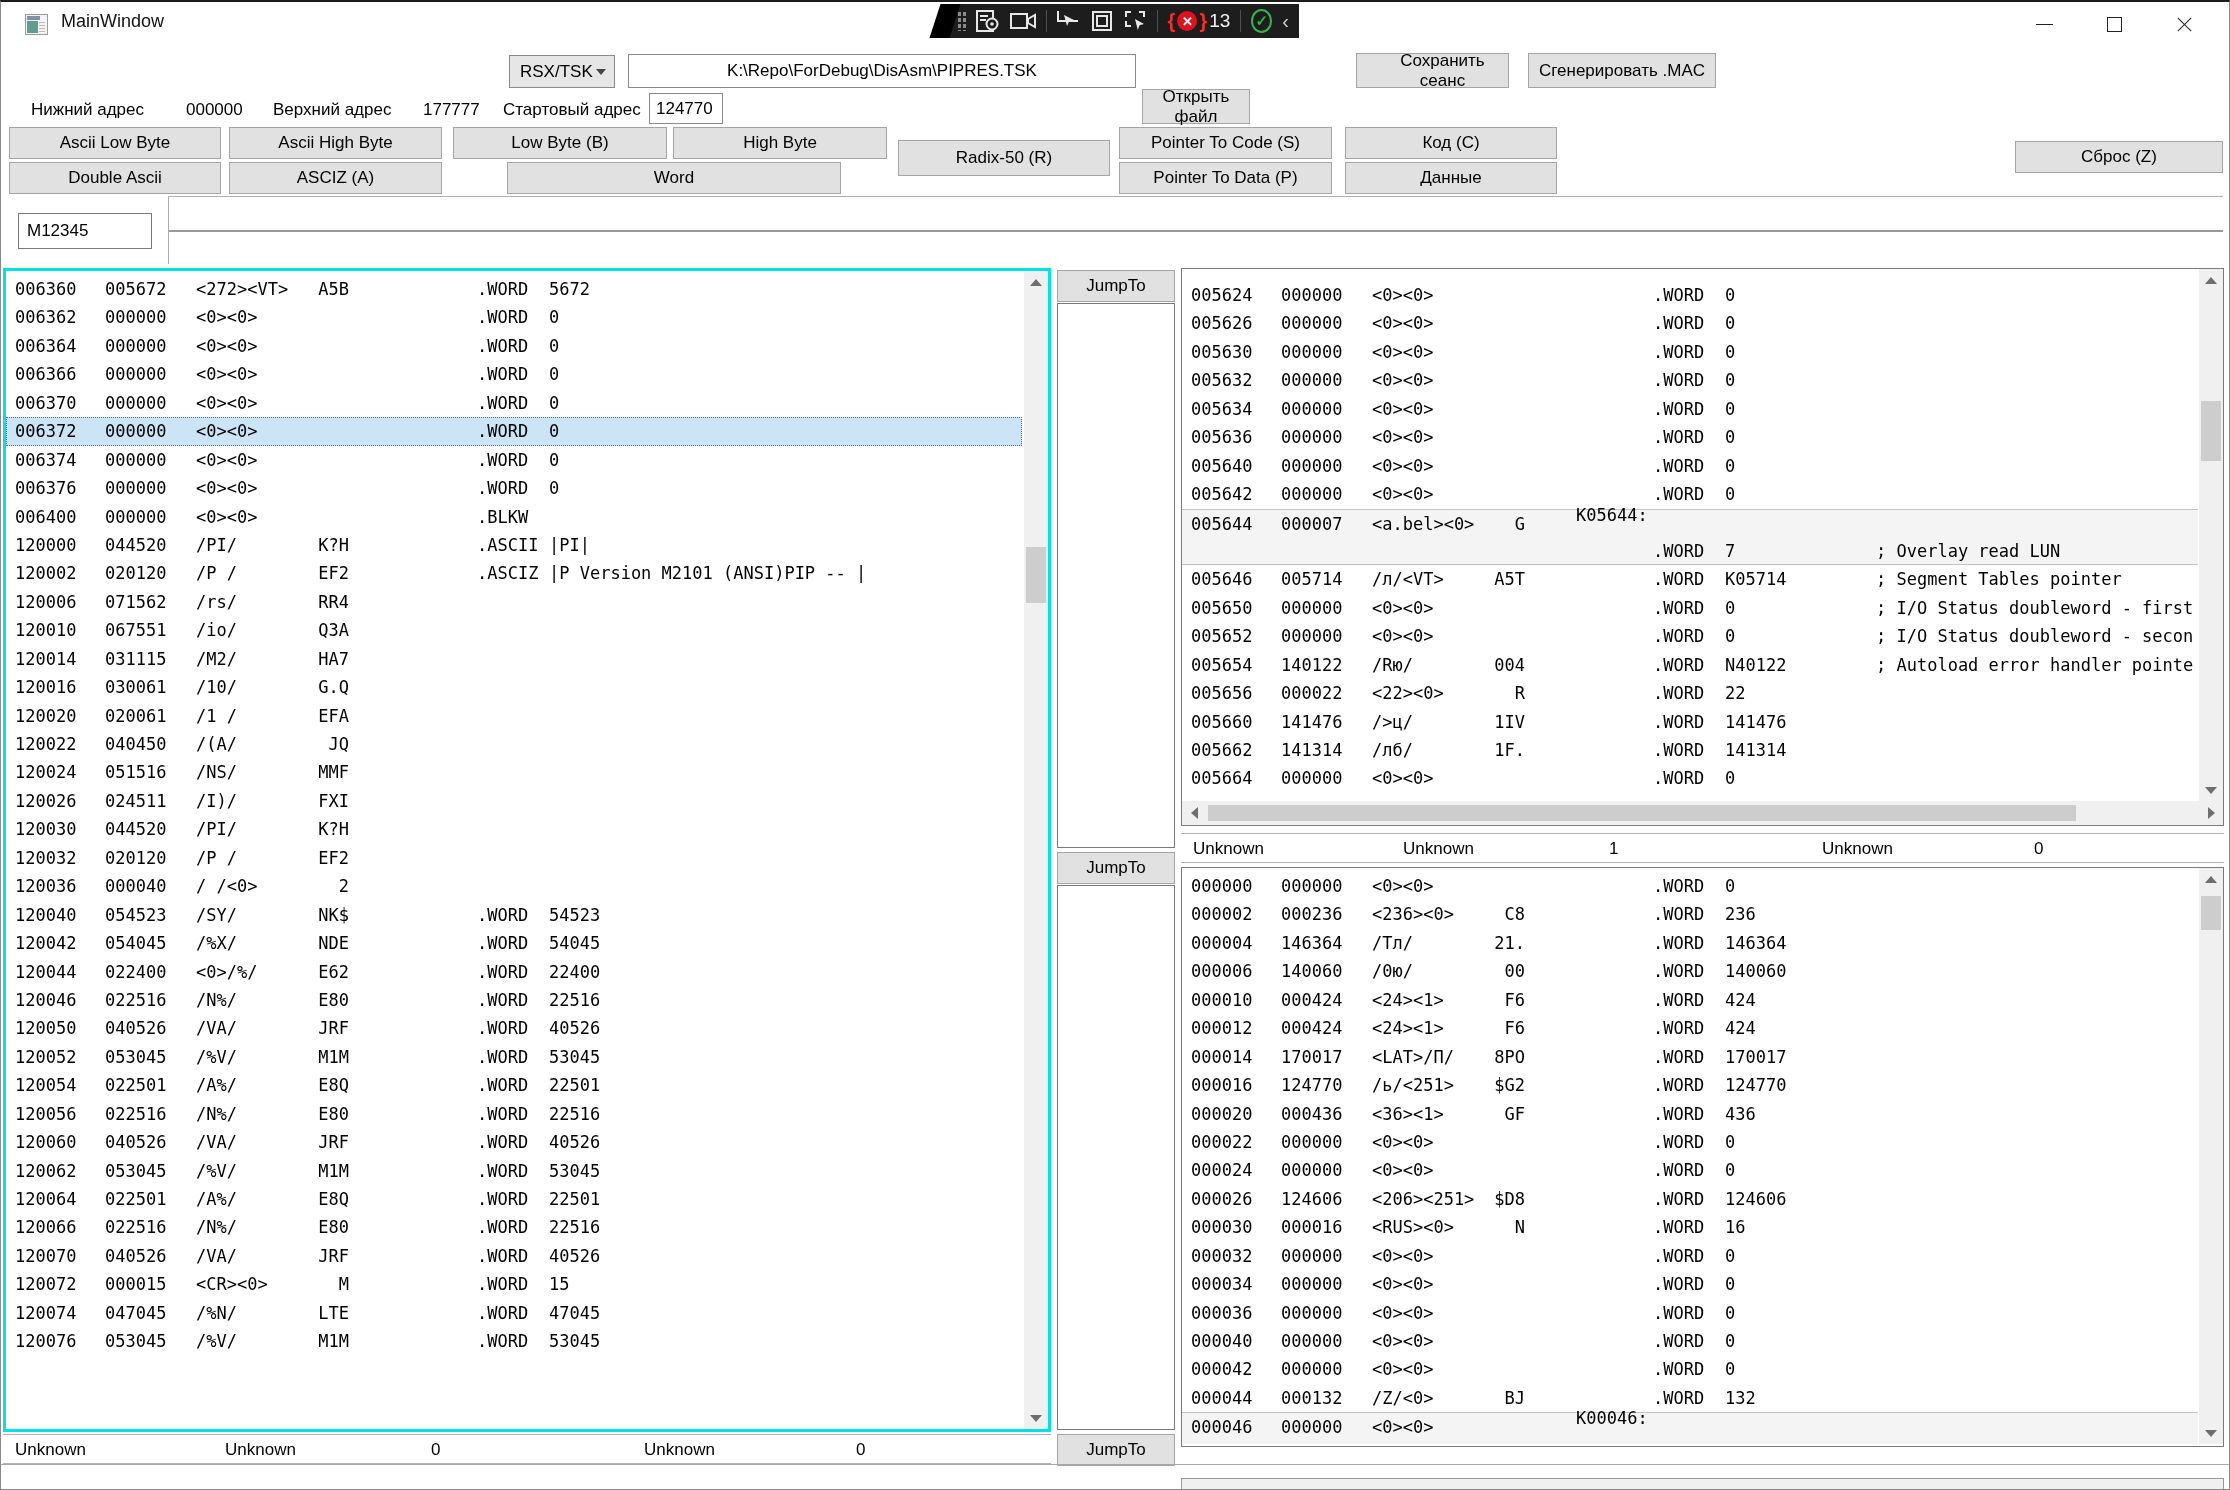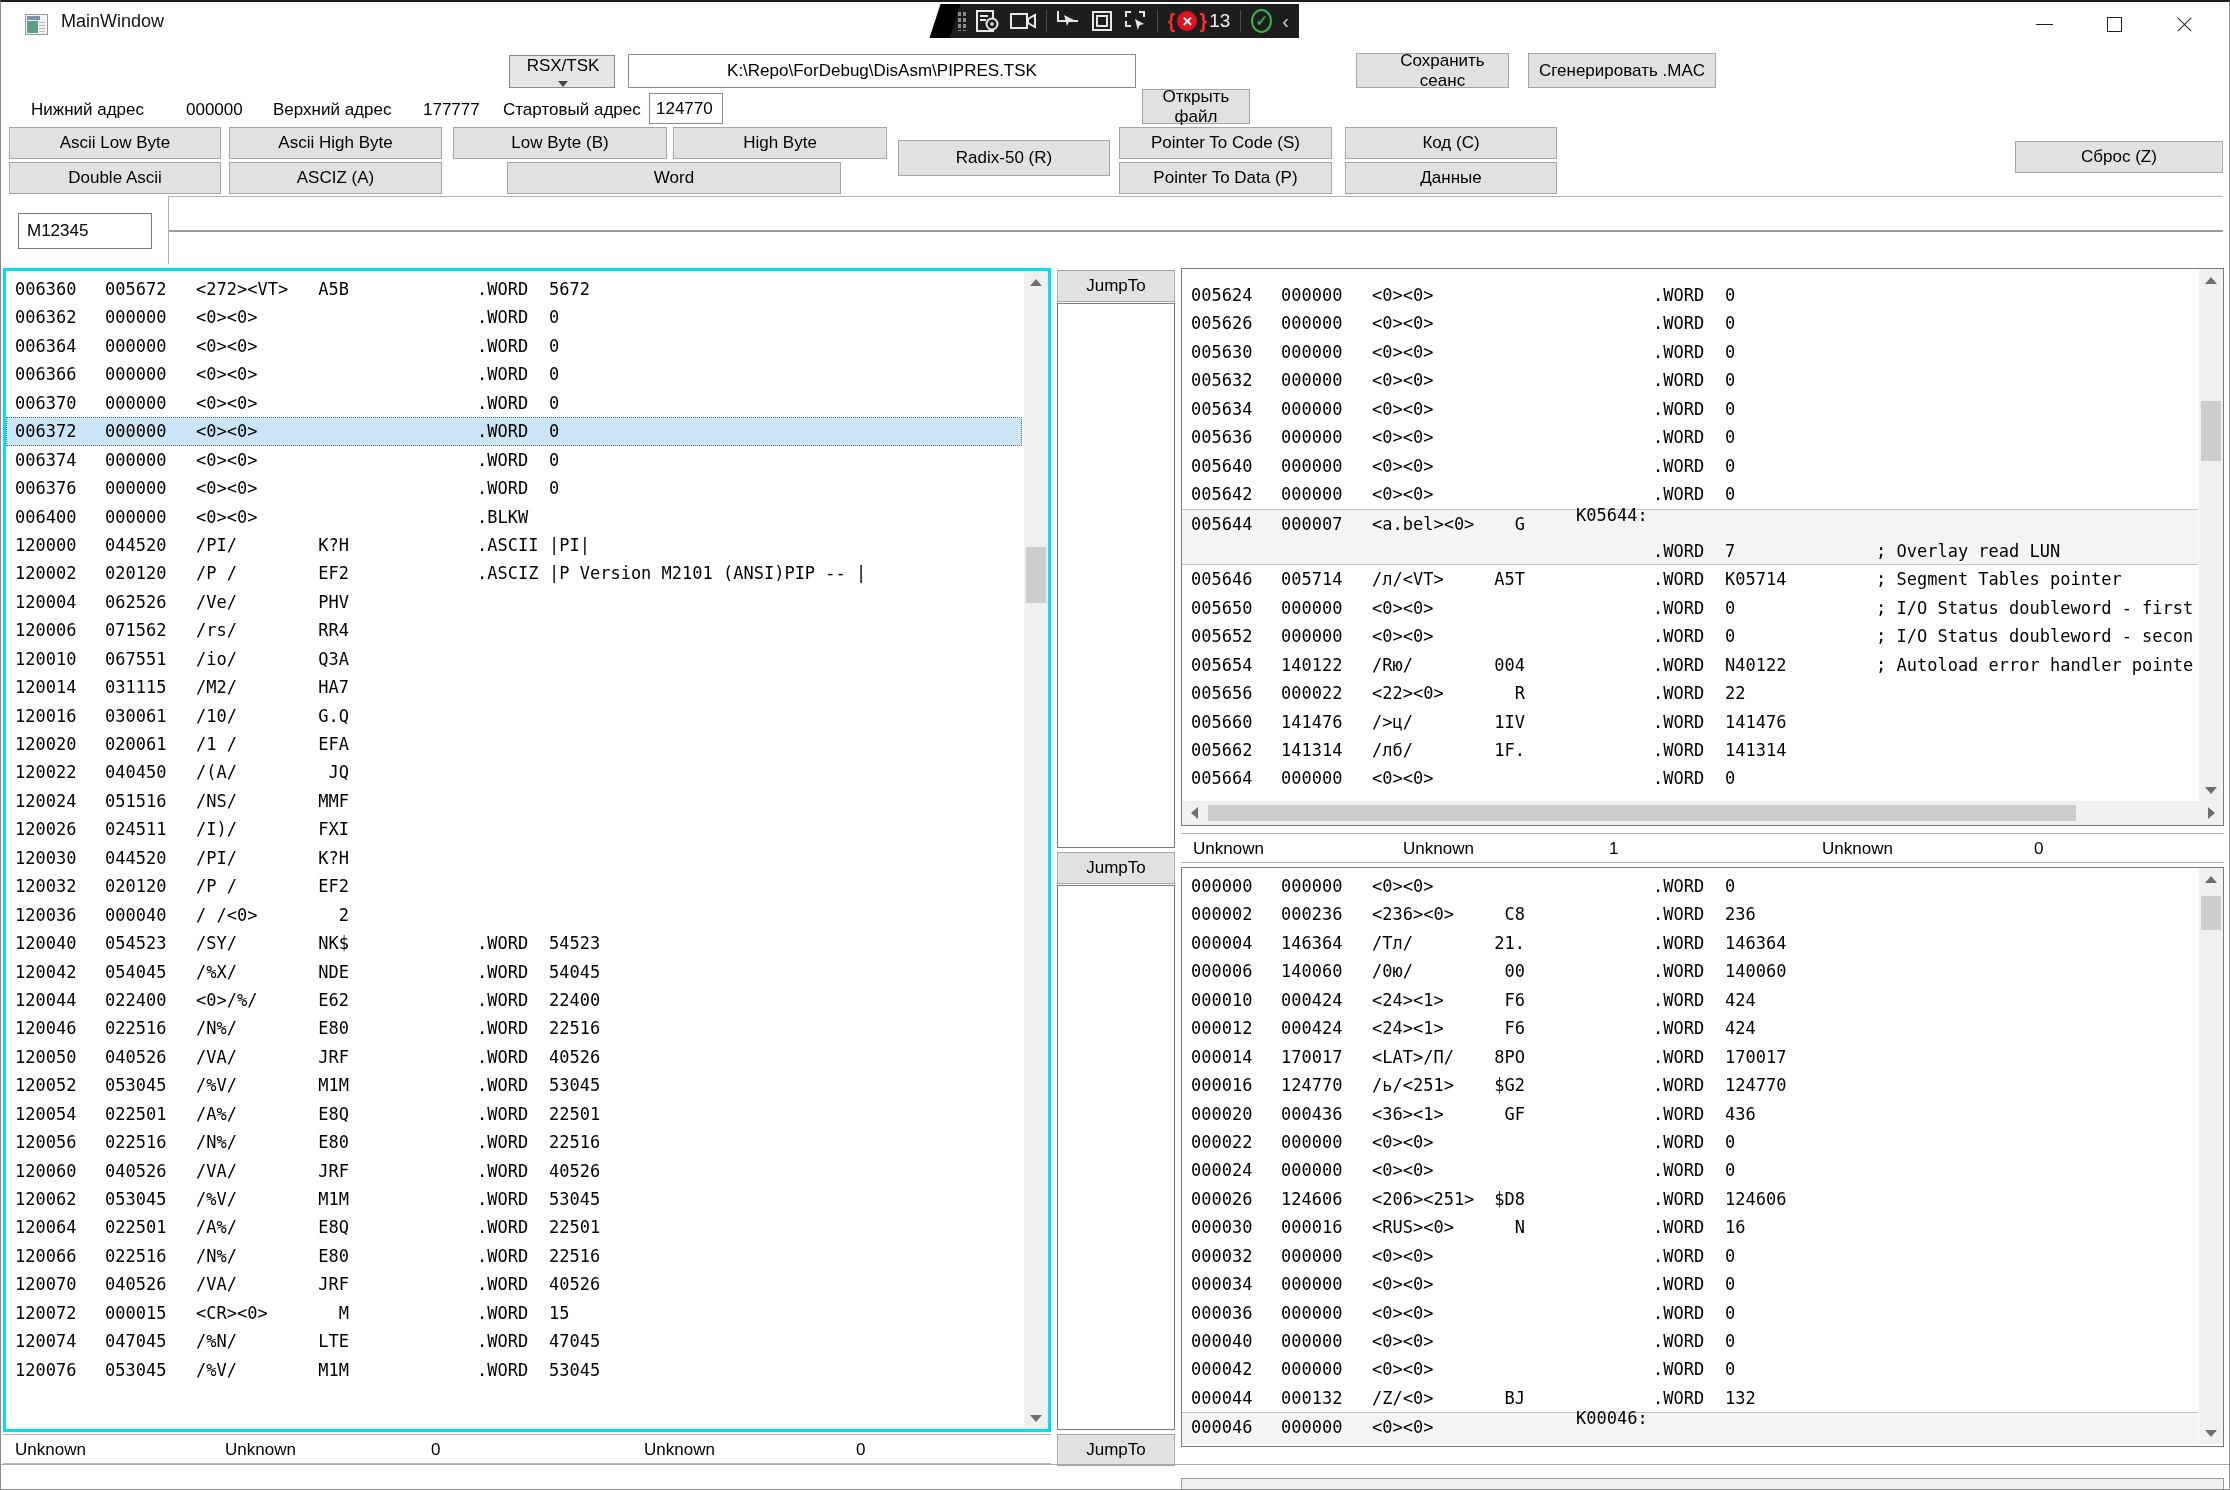--- a/index.html
+++ b/index.html
@@ -43,21 +43,21 @@
       font-size:13px; display:flex; align-items:center; justify-content:center; font-weight:bold; }
   .err-count { color:#f2f2f2; font-size:19px; font-weight:normal; }
   .ok-circle { width:24px; height:24px; border-radius:50%; border:2px solid #37b24d; color:#37b24d;
       font-size:15px; display:flex; align-items:center; justify-content:center; font-weight:bold; }
   .cap-chevron { color:#cfcfcf; font-size:20px; }
 
   
   .btn { background:#e1e1e1; border:1px solid #a5a5a5; font-size:17px; color:#000;
          display:flex; align-items:center; justify-content:center; }
   .combo { left:508px; top:53px; width:106px; height:33px; background:#e6e6e6; border:1px solid #8a8a8a;
-         font-size:17px; display:flex; align-items:center; justify-content:space-between; padding:0 8px 0 10px;flex-direction:column; }
+         font-size:17px; display:flex; align-items:center; justify-content:space-between; padding:0 8px 0 10px; }
   .combo-arrow { width:0; height:0; border-left:5px solid transparent; border-right:5px solid transparent; border-top:6px solid #444; }
   .path-input { left:627px; top:52px; width:508px; height:34px; border:1px solid #8a8a8a; background:#fff;
          font-size:17px; text-align:center; font-family:"Liberation Sans",sans-serif; }
   .btn-open { left:1141px; top:51px; width:108px; height:35px;margin-top:36px; }
   .btn-save { left:1355px; top:51px; width:153px; height:35px;padding-left:20px; }
   .btn-gen  { left:1527px; top:51px; width:188px; height:35px; }
 
   .addr-label { top:98px; font-size:17px; }
   .addr-val { top:98px; font-size:17px; }
   .start-input { left:648px; top:91px; width:74px; height:31px; border:1px solid #8a8a8a; background:#fff;
@@ -238,21 +238,20 @@
       <div class="line"><span class="col ca">006362</span><span class="col cv">000000</span><span class="col cs">&lt;0&gt;&lt;0&gt;</span><span class="col cd">.WORD</span><span class="col co">0</span></div>
       <div class="line"><span class="col ca">006364</span><span class="col cv">000000</span><span class="col cs">&lt;0&gt;&lt;0&gt;</span><span class="col cd">.WORD</span><span class="col co">0</span></div>
       <div class="line"><span class="col ca">006366</span><span class="col cv">000000</span><span class="col cs">&lt;0&gt;&lt;0&gt;</span><span class="col cd">.WORD</span><span class="col co">0</span></div>
       <div class="line"><span class="col ca">006370</span><span class="col cv">000000</span><span class="col cs">&lt;0&gt;&lt;0&gt;</span><span class="col cd">.WORD</span><span class="col co">0</span></div>
       <div class="line sel"><span class="col ca">006372</span><span class="col cv">000000</span><span class="col cs">&lt;0&gt;&lt;0&gt;</span><span class="col cd">.WORD</span><span class="col co">0</span></div>
       <div class="line"><span class="col ca">006374</span><span class="col cv">000000</span><span class="col cs">&lt;0&gt;&lt;0&gt;</span><span class="col cd">.WORD</span><span class="col co">0</span></div>
       <div class="line"><span class="col ca">006376</span><span class="col cv">000000</span><span class="col cs">&lt;0&gt;&lt;0&gt;</span><span class="col cd">.WORD</span><span class="col co">0</span></div>
       <div class="line"><span class="col ca">006400</span><span class="col cv">000000</span><span class="col cs">&lt;0&gt;&lt;0&gt;</span><span class="col cd">.BLKW</span></div>
       <div class="line"><span class="col ca">120000</span><span class="col cv">044520</span><span class="col cs">/PI/</span><span class="col cr">K?H</span><span class="col cd">.ASCII</span><span class="col co">|PI|</span></div>
       <div class="line"><span class="col ca">120002</span><span class="col cv">020120</span><span class="col cs">/P /</span><span class="col cr">EF2</span><span class="col cd">.ASCIZ</span><span class="col co">|P Version M2101 (ANSI)PIP -- |</span></div>
-      <div class="line"><span class="col ca">120004</span><span class="col cv">062526</span><span class="col cs">/Ve/</span><span class="col cr">PHV</span></div>
       <div class="line"><span class="col ca">120006</span><span class="col cv">071562</span><span class="col cs">/rs/</span><span class="col cr">RR4</span></div>
       <div class="line"><span class="col ca">120010</span><span class="col cv">067551</span><span class="col cs">/io/</span><span class="col cr">Q3A</span></div>
       <div class="line"><span class="col ca">120014</span><span class="col cv">031115</span><span class="col cs">/M2/</span><span class="col cr">HA7</span></div>
       <div class="line"><span class="col ca">120016</span><span class="col cv">030061</span><span class="col cs">/10/</span><span class="col cr">G.Q</span></div>
       <div class="line"><span class="col ca">120020</span><span class="col cv">020061</span><span class="col cs">/1 /</span><span class="col cr">EFA</span></div>
       <div class="line"><span class="col ca">120022</span><span class="col cv">040450</span><span class="col cs">/(A/</span><span class="col cr">JQ</span></div>
       <div class="line"><span class="col ca">120024</span><span class="col cv">051516</span><span class="col cs">/NS/</span><span class="col cr">MMF</span></div>
       <div class="line"><span class="col ca">120026</span><span class="col cv">024511</span><span class="col cs">/I)/</span><span class="col cr">FXI</span></div>
       <div class="line"><span class="col ca">120030</span><span class="col cv">044520</span><span class="col cs">/PI/</span><span class="col cr">K?H</span></div>
       <div class="line"><span class="col ca">120032</span><span class="col cv">020120</span><span class="col cs">/P /</span><span class="col cr">EF2</span></div>

